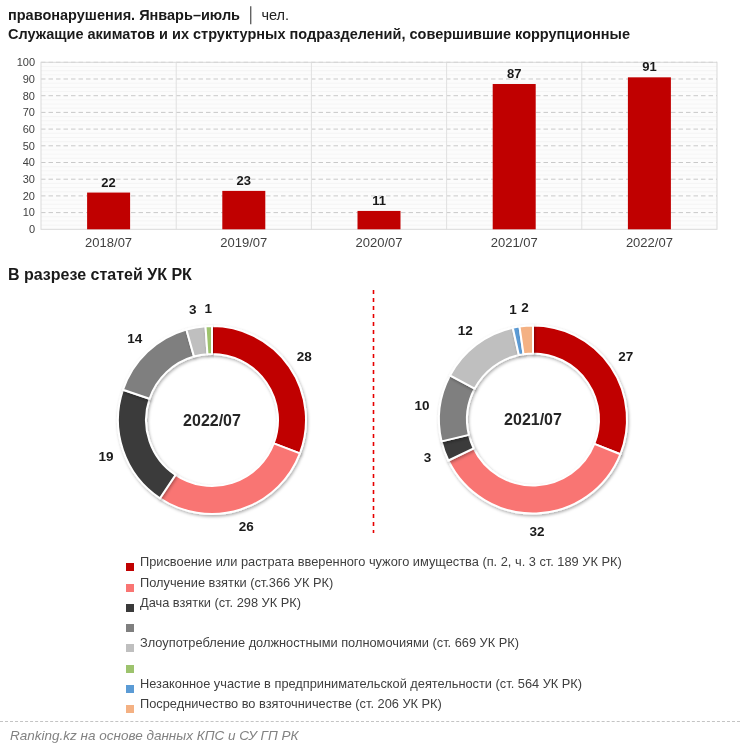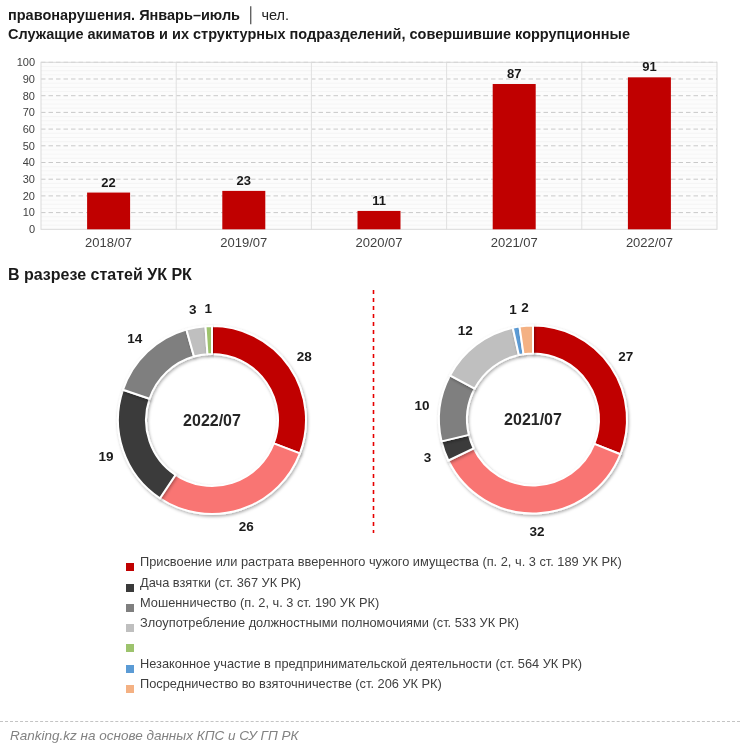--- a/index.html
+++ b/index.html
@@ -147,30 +147,33 @@
     <text x="533" y="425" text-anchor="middle" font-size="16px" font-weight="bold" fill="#262626">2021/07</text>
     <line x1="373.5" y1="290" x2="373.5" y2="533" stroke="#E60000" stroke-width="1.6" stroke-dasharray="4 4"></line>
   </svg>
 
 <div class="legend" id="legend">
     <div class="legend-row">
       <span class="legend-swatch" style="background: rgb(192, 0, 0);"></span>
       <span class="legend-label">Присвоение или растрата вверенного чужого имущества (п. 2, ч. 3 ст. 189 УК РК)</span>
     </div>
     <div class="legend-row">
+      <span class="legend-swatch" style="background: rgb(249, 117, 115);"></span>
+      <span class="legend-label">Получение взятки (ст.366 УК РК)</span>
+    </div>
+    <div class="legend-row">
       <span class="legend-swatch" style="background: rgb(58, 58, 58);"></span>
-      <span class="legend-label">Дача взятки (ст. 367 УК РК)</span>
+      <span class="legend-label">Дача взятки (ст. 298 УК РК)</span>
     </div>
     <div class="legend-row">
       <span class="legend-swatch" style="background: rgb(127, 127, 127);"></span>
-      <span class="legend-label">Мошенничество (п. 2, ч. 3 ст. 190 УК РК)</span>
     </div>
     <div class="legend-row">
       <span class="legend-swatch" style="background: rgb(191, 191, 191);"></span>
-      <span class="legend-label">Злоупотребление должностными полномочиями (ст. 533 УК РК)</span>
+      <span class="legend-label">Злоупотребление должностными полномочиями (ст. 669 УК РК)</span>
     </div>
     <div class="legend-row">
       <span class="legend-swatch" style="background: rgb(157, 195, 109);"></span>
     </div>
     <div class="legend-row">
       <span class="legend-swatch" style="background: rgb(91, 155, 213);"></span>
       <span class="legend-label">Незаконное участие в предпринимательской деятельности (ст. 564 УК РК)</span>
     </div>
     <div class="legend-row">
       <span class="legend-swatch" style="background: rgb(244, 177, 131);"></span>

